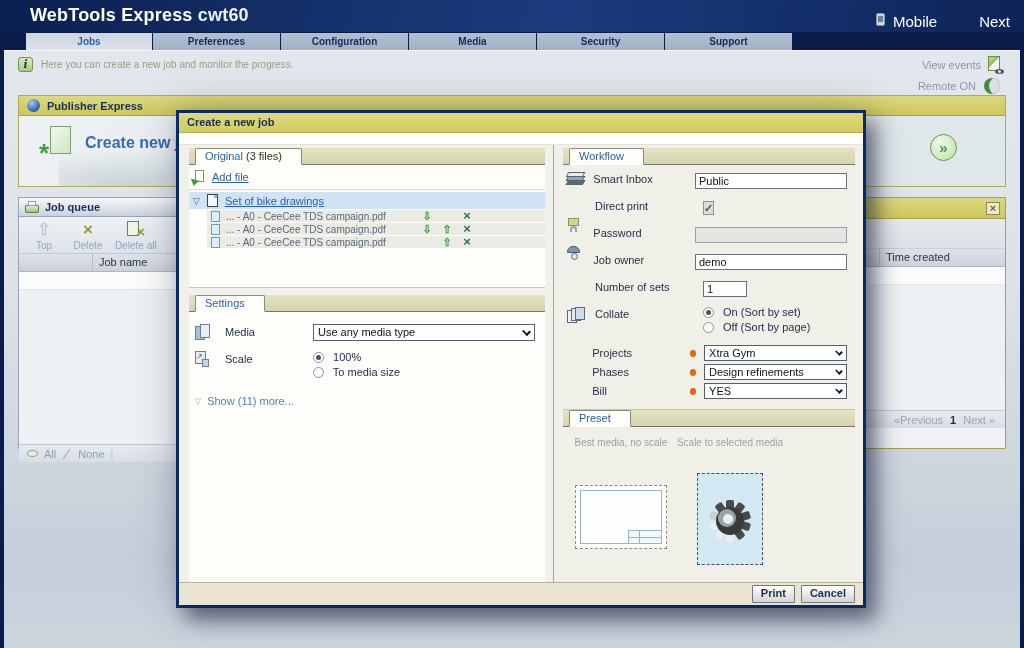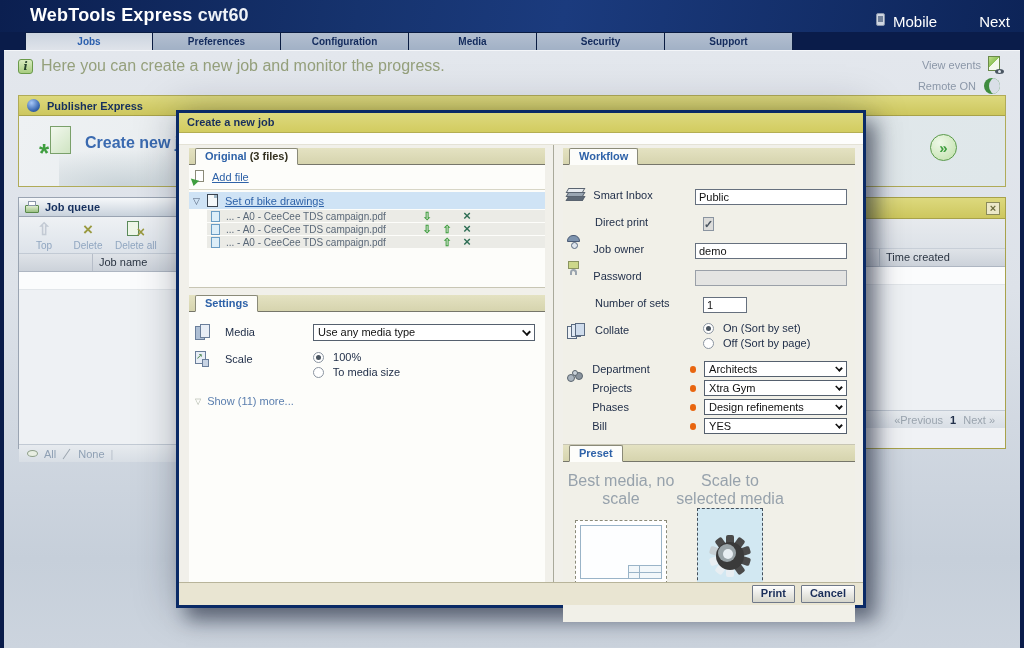--- a/index.html
+++ b/index.html
@@ -24,21 +24,21 @@
   .tab.active { background:linear-gradient(180deg,#cbd4df,#dfe3ea); color:#2a5fae; border-bottom:none; height:18px; }
 
   
   .content { position:absolute; top:50px; left:4px; width:1016px; height:598px;
     background:linear-gradient(180deg,#e3e7ed 0%,#dde2e9 40%,#c6cfda 85%,#ccd4de 100%);
     border-top:1px solid #f4f6f9; }
 
   .infobar { position:absolute; left:14px; top:6px; display:flex; align-items:center; gap:8px; }
   .info-icon { width:15px; height:15px; background:linear-gradient(180deg,#d8ecc0,#a8cc80); border:1px solid #6a9a4a; border-radius:3px;
     color:#23402a; font-family:"DejaVu Serif", serif; font-weight:bold; font-style:italic; font-size:11px; text-align:center; line-height:14px; }
-  .info-msg { font-size:16px; color:#95a07c; }
+  .info-msg { font-size:10px; color:#95a07c; }
 
   .events-line { position:absolute; right:16px; top:5px; display:flex; align-items:center; gap:6px; font-size:11px; color:#8b97a8; }
   .events-line2 { position:absolute; right:20px; top:27px; display:flex; align-items:center; gap:8px; font-size:11px; color:#8b97a8; }
   .viewevents-icon { position:relative; width:17px; height:18px; }
   .viewevents-icon .sheet { position:absolute; left:1px; top:0; width:12px; height:15px; background:linear-gradient(135deg,#bfe08a 0%,#8fc25a 45%,#f4f8ee 46%); border:1px solid #6a8a4a; }
   .viewevents-icon .eye { position:absolute; right:0; bottom:0; width:9px; height:5px; background:#4a5662; border-radius:50%; }
   .viewevents-icon .eye::after { content:""; position:absolute; left:3px; top:1px; width:3px; height:3px; background:#dfe6ee; border-radius:50%; }
   .crescent { position:relative; width:16px; height:16px; background:#3f8c3f; border-radius:50%; overflow:hidden; }
   .crescent::after { content:""; position:absolute; left:5px; top:-1px; width:16px; height:18px; background:#d9dfe7; border-radius:50%; }
 
@@ -103,21 +103,21 @@
 
   
   .dialog { position:absolute; left:176px; top:110px; width:690px; height:498px; background:#f1f0ea;
     border:3px solid #0a2a66; box-shadow:10px 12px 18px rgba(10,18,40,.5), 0 0 40px rgba(10,18,40,.25); }
   .dlg-title { height:20px; background:linear-gradient(180deg,#ddd97e,#d2cc60); border-bottom:1px solid #b4ae52;
     font-size:11px; font-weight:bold; color:#182e5c; padding:3px 8px; }
   .dlg-gap { height:12px; background:#fdfdfc; border-bottom:1px solid #e4e2d6; }
 
   .tabstrip { position:relative; height:17px; background:linear-gradient(180deg,#e4e2c2,#d6d4ae); border-bottom:1px solid #76766a; }
   .tabstrip .sec-tab { position:absolute; left:6px; bottom:-1px; background:#fdfdfa; border:1px solid #8a8a78; border-bottom:1px solid #fdfdfa;
-    padding:1px 9px 2px 9px; font-size:11px; font-weight:bold; color:#2e62a8; border-radius:2px 2px 0 0; }
+    padding:1px 19px 2px 9px; font-size:11px; font-weight:normal; color:#2e62a8; border-radius:2px 2px 0 0; }
   .sec-tab .count { color:#33301e; }
 
   .col-left { position:absolute; left:10px; top:35px; width:356px; }
   .col-divider { position:absolute; left:374px; top:32px; height:438px; width:1px; background:#a9a99a; }
   .col-right { position:absolute; left:384px; top:35px; width:292px; }
 
   .orig-content { background:#fdfdfa; border-bottom:1px solid #c8c6b4; padding-bottom:38px; }
   .addfile-row { display:flex; align-items:center; gap:6px; padding:5px 4px 5px 4px; border-bottom:1px solid #d8d6c6; }
   .addfile-icon { position:relative; width:13px; height:14px; }
   .addfile-icon .doc { position:absolute; left:2px; top:0; width:9px; height:12px; background:#fff; border:1px solid #8a8a78; }
@@ -152,21 +152,21 @@
   .selectbox .chev { position:absolute; right:4px; top:3px; width:7px; height:7px; border-right:2px solid #111; border-bottom:2px solid #111; transform:rotate(45deg) scale(1,.8); }
 
   .radio { display:inline-block; width:11px; height:11px; border-radius:50%; background:#fff; border:1px solid #8a94a0; position:relative; vertical-align:-2px; margin-right:6px; }
   .radio.checked::after { content:""; position:absolute; left:2px; top:2px; width:5px; height:5px; border-radius:50%; background:#4a5560; }
   .radio-line { font-size:11px; color:#22304a; margin-bottom:3px; }
 
   .showmore { display:flex; align-items:center; gap:6px; margin-top:14px; }
   .tri-small { font-size:8px; color:#a8b0a0; }
 
   
-  .wf-content { background:#f1f0e8; padding:22px 8px 10px 4px; border-bottom:1px solid #c8c6b4; }
+  .wf-content { background:#f1f0e8; padding:6px 8px 10px 4px; border-bottom:1px solid #c8c6b4; }
   .wrow { display:flex; align-items:flex-start; margin-bottom:9px; }
   .wicon { width:28px; padding-top:1px; }
   .wlabel { width:108px; font-size:11px; color:#22304a; padding-top:2px; }
   .wctrl { flex:1; }
   .input { width:152px; height:16px; background:#fff; border:1px solid #66707e; font-size:11px; color:#111; padding:1px 3px; }
   .input.disabled { background:#e4e4e2; border-color:#9aa0a8; }
   .input.small { width:44px; }
   .checkbox { width:13px; height:13px; background:#dcdcda; border:1px solid #8a94a0; font-size:11px; font-weight:bold; color:#4a5560; text-align:center; line-height:12px; }
   .wselect { position:relative; width:156px; height:16px; background:#fff; border:1px solid #55606e; font-size:11px; color:#111; padding:1px 16px 0 4px; white-space:nowrap; cursor:pointer; }
   .wselect .chev { position:absolute; right:4px; top:3px; width:6px; height:6px; border-right:2px solid #111; border-bottom:2px solid #111; transform:rotate(45deg) scale(1,.8); }
@@ -194,21 +194,21 @@
   .binoc-icon i:nth-child(1){ left:0; top:4px; }
   .binoc-icon i:nth-child(2){ left:8px; top:2px; background:#8a949e; }
   .binoc-icon i:nth-child(3){ left:5px; top:0; width:6px; height:6px; background:#c8d0d8; }
 
   
   .preset-strip { margin-top:0; }
   .preset-content { background:#f1f0e8; padding:10px 0 0 4px; height:160px; display:flex; }
   .preset-opt { display:flex; flex-direction:column; align-items:center; }
   .preset-opt.o1 { width:108px; }
   .preset-opt.o2 { width:110px; }
-  .preset-label { font-size:16px; color:#97a2ac; text-align:center; height:30px; }
+  .preset-label { font-size:10px; color:#97a2ac; text-align:center; height:30px; }
   .thumb1 { margin-top:18px; width:92px; height:64px; border:1px dashed #8a8a78; background:#fff; padding:4px; cursor:pointer; }
   .thumb1 .frame { position:relative; width:100%; height:100%; border:1px solid #9ab4c8; background:#fdfeff; }
   .thumb1 .block { position:absolute; right:-1px; bottom:-1px; width:34px; height:14px; border:1px solid #9ab4c8; background:#f2f7fa; }
   .thumb1 .block::before { content:""; position:absolute; left:0; top:6px; width:100%; height:1px; background:#9ab4c8; }
   .thumb1 .block::after { content:""; position:absolute; left:10px; top:0; width:1px; height:100%; background:#9ab4c8; }
   .thumb2 { margin-top:6px; width:66px; height:92px; border:1px dashed #44505c; background:#d2e8f2; display:flex; align-items:center; justify-content:center; cursor:pointer; }
 
   .dlg-footer { position:absolute; left:0; bottom:0; width:100%; height:23px; background:#e9e5d2; border-top:1px solid #b8b49a;
     display:flex; align-items:center; justify-content:flex-end; gap:6px; padding:0 8px; }
   .btn { background:linear-gradient(180deg,#fefefe,#d6d6cc); border:1px solid #6f7888; font-size:11px; font-weight:bold; color:#1a2e5a;
@@ -436,55 +436,46 @@
           <span class="wicon"><span class="inbox-icon"><i></i><i></i><i></i></span></span>
           <span class="wlabel">Smart Inbox</span>
           <span class="wctrl"><input class="input" value="Public" style=""></span>
         </div>
         <div class="wrow">
           <span class="wicon"></span>
           <span class="wlabel">Direct print</span>
           <span class="wctrl"><span class="checkbox">✓</span></span>
         </div>
         <div class="wrow">
+          <span class="wicon"><span class="lock-icon"><span class="shackle"></span><span class="body"></span></span></span>
+          <span class="wlabel">Password</span>
+          <span class="wctrl"><input class="input disabled" disabled="" value="" style=""></span>
+        </div>
+        <div class="wrow">
           <span class="wicon"><span class="person-icon"><span class="head"></span><span class="bodyp"></span></span></span>
           <span class="wlabel">Job owner</span>
           <span class="wctrl"><input class="input" value="demo" style=""></span>
-        </div>
-        <div class="wrow">
-          <span class="wicon"><span class="lock-icon"><span class="shackle"></span><span class="body"></span></span></span>
-          <span class="wlabel">Password</span>
-          <span class="wctrl"><input class="input disabled" disabled="" value="" style=""></span>
         </div>
         <div class="wrow">
           <span class="wicon"></span>
           <span class="wlabel">Number of sets</span>
           <span class="wctrl"><input class="input small" value="1" style=""></span>
         </div>
         <div class="wrow">
           <span class="wicon"><span class="collate-icon"><i></i><i></i><i></i></span></span>
           <span class="wlabel">Collate</span>
           <span class="wctrl">
             <div class="radio-line">
               <span class="radio checked"></span>
               <span>On (Sort by set)</span>
             </div>
             <div class="radio-line">
               <span class="radio"></span>
               <span>Off (Sort by page)</span>
             </div>
-          </span>
-        </div>
-        <div class="ddrow">
-          <span class="wicon"><span class="binoc-icon"><i></i><i></i><i></i></span></span>
-          <span class="wlabel">Department</span>
-          <span class="dot"></span>
-          <span class="wselect">
-            <span>Architects</span>
-            <span class="chev"></span>
           </span>
         </div>
         <div class="ddrow">
           <span class="wicon"></span>
           <span class="wlabel">Projects</span>
           <span class="dot"></span>
           <span class="wselect">
             <span>Xtra Gym</span>
             <span class="chev"></span>
           </span>

